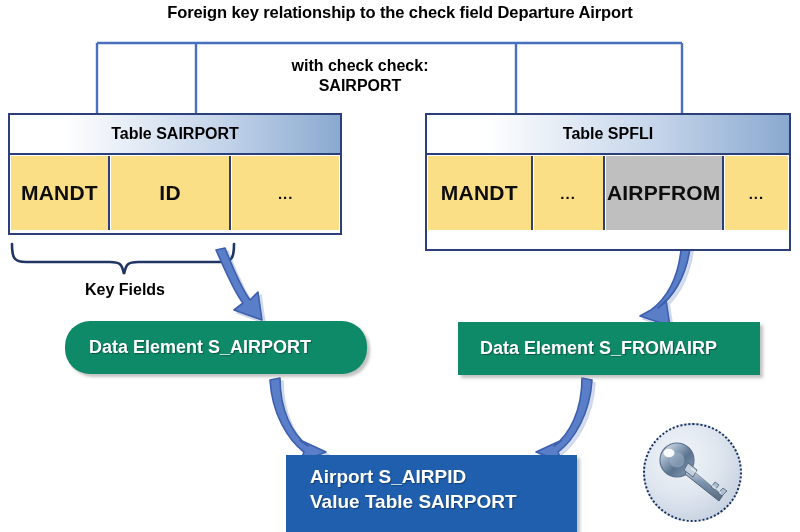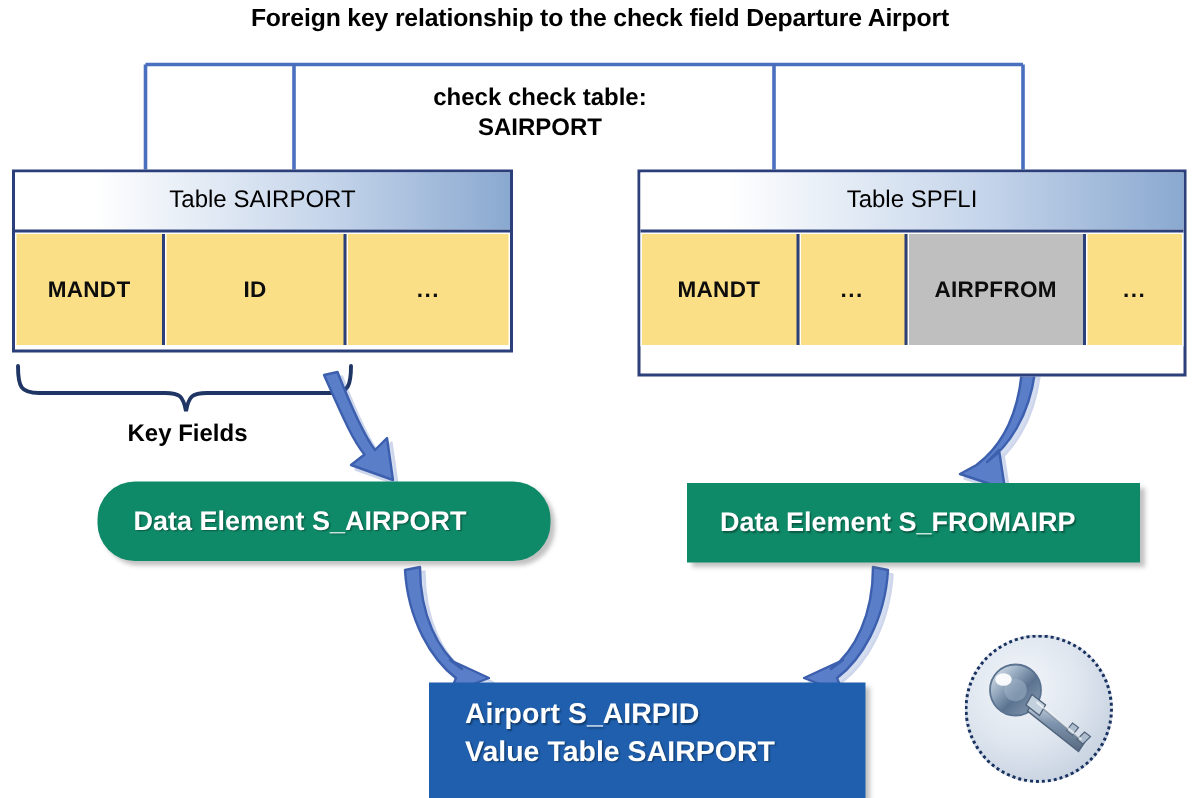--- a/index.html
+++ b/index.html
@@ -58,39 +58,39 @@
     box-sizing: border-box;
     background: #ffffff;
   }
   .db-table-header {
     height: 38px;
     background: linear-gradient(to right, #ffffff 0%, #ffffff 16%, #e6edf6 36%, #c4d4ea 64%, #8aa9d0 100%);
     display: flex;
     align-items: center;
     justify-content: center;
     font-size: 16px;
-    font-weight: normal;
+    font-weight: bold;
     color: #000000;
     box-sizing: border-box;
   }
   .db-table-fields {
     display: flex;
     height: 78px;
     border-top: 2px solid #2b3f7a;
     box-sizing: border-box;
     background: #ffffff;
     padding: 0;
   }
   .db-field {
     border-right: 2px solid #2b3f7a;
     background: #fbdf86;
     display: flex;
     align-items: center;
     justify-content: center;
-    font-size: 15px;
+    font-size: 21px;
     font-weight: bold;
     color: #0d0d0d;
     box-sizing: border-box;
     letter-spacing: 0.2px;
     margin: 1px 0 1px 1px;
   }
   .db-field:last-child { border-right: none; margin-right: 1px; }
   .db-field.gray { background: #bfbfbf; }
   .db-field.ellipsis { font-size: 15px; letter-spacing: 1px; }
 
@@ -207,21 +207,21 @@
 
     <g>
       <path d="M582,378 C582,410 570,434 554,446 L562,440 L536,452 L562,462 L558,452
                C574,440 590,414 592,380 Z" fill="#5b7ec9" stroke="#3c5fae" stroke-width="1.6" stroke-linejoin="round" transform="translate(3,3)" opacity="0.25"></path>
       <path d="M582,378 C582,410 570,434 554,446 L562,440 L536,452 L562,462 L558,452
                C574,440 590,414 592,380 Z" fill="#5b7ec9" stroke="#3c5fae" stroke-width="1.6" stroke-linejoin="round"></path>
     </g>
   </svg>
 
   <div class="check-table-caption">
-    <div>check check table:</div>
+    <div>with check check:</div>
     <div>SAIRPORT</div>
   </div>
 
   <div class="db-table" style="left:8px; top:113px; width:334px; height:122px;">
     <div class="db-table-header">Table SAIRPORT</div>
     <div class="db-table-fields">
       <div class="db-field" style="width:100px;">MANDT</div>
       <div class="db-field" style="width:122px;">ID</div>
       <div class="db-field ellipsis" style="width:108px;">...</div>
     </div>

